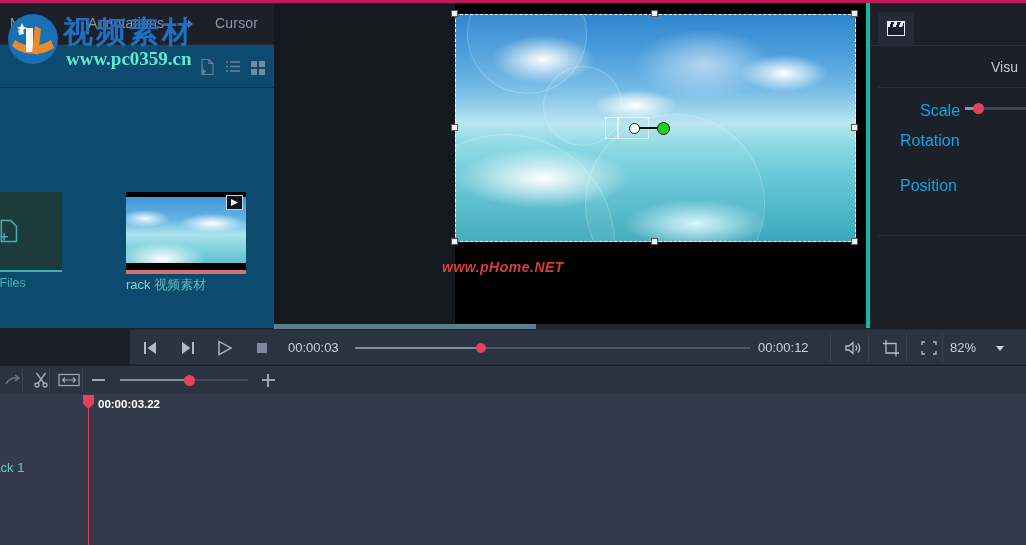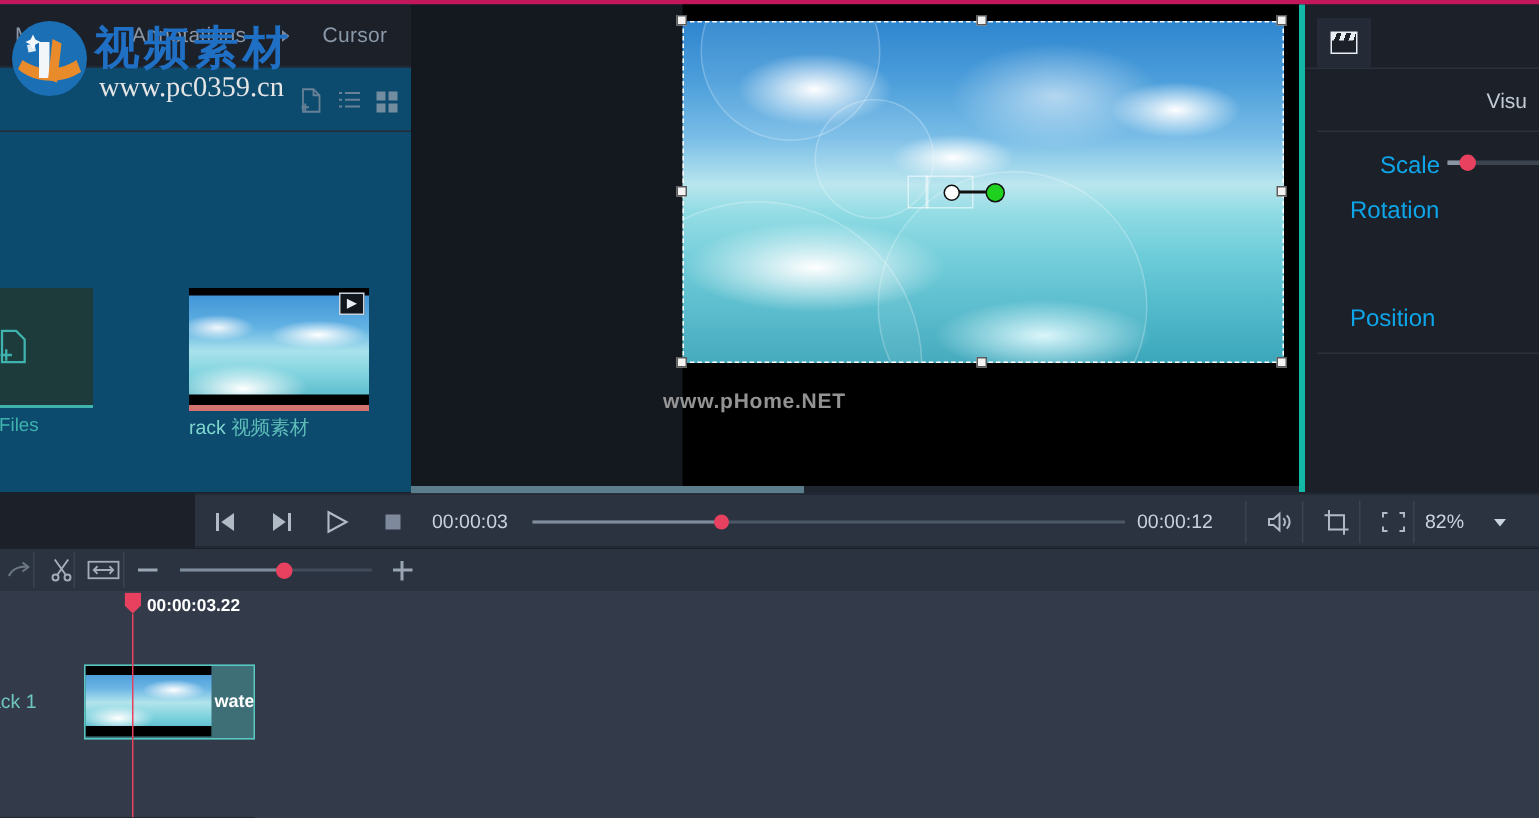--- a/index.html
+++ b/index.html
@@ -165,22 +165,22 @@
   }
   .rot-knob-green {
     position: absolute; width: 13px; height: 13px; border-radius: 50%;
     background: #1fd11f; border: 1.5px solid #111;
   }
   .ghost-box {
     position: absolute; border: 1px solid rgba(255,255,255,.55);
   }
   .preview-watermark {
     position: absolute; left: 168px; top: 256px;
-    font-size: 14px; font-weight: bold; color: #a3a3a3;
-    letter-spacing: .5px; white-space: nowrap; opacity: .9;
+    font-size: 14px; font-weight: bold; color: #ef4444;
+    letter-spacing: .5px; white-space: nowrap; opacity: .9; font-style: italic;
   }
   .preview-hscroll {
     position: absolute; left: 274px; top: 324px; width: 592px; height: 5px;
     background: #20262f;
   }
   .preview-hscroll i {
     position: absolute; left: 0; top: 0; width: 262px; height: 5px;
     background: #5b7d8c; cursor: pointer;
   }
 
@@ -216,21 +216,21 @@
     position: absolute; right: 8px; top: 56px;
     font-size: 14px; color: #c3ccd6; white-space: nowrap;
   }
   .rp-divider {
     position: absolute; left: 8px; top: 84px; right: 0; height: 1px;
     background: #2a313c;
   }
   .rp-row { position: absolute; font-size: 16px; color: #0ea5e9; }
   .row-scale    { left: 50px; top: 99px; }
   .row-rotation { left: 30px; top: 129px; }
-  .row-position { left: 30px; top: 174px; margin-top: 27px; }
+  .row-position { left: 30px; top: 174px; }
   .rp-slider-track {
     position: absolute; left: 95px; top: 104px; width: 80px; height: 3px;
     background: #3c4450; cursor: pointer;
   }
   .rp-slider-fill {
     position: absolute; left: 95px; top: 104px; width: 10px; height: 3px;
     background: #8a95a3;
   }
   .rp-slider-knob {
     position: absolute; left: 103px; top: 100px;
@@ -399,21 +399,21 @@
     position: absolute; left: 63px; top: 12px;
     z-index: 20; pointer-events: none;
     font-family: "Liberation Serif", serif;
     font-size: 30px; font-weight: bold; color: #1f6fc4;
     letter-spacing: 3px; white-space: nowrap;
   }
   .wm-url {
     position: absolute; left: 66px; top: 48px;
     z-index: 20; pointer-events: none;
     font-family: "Liberation Serif", serif;
-    font-size: 19px; font-weight: normal; color: #e5e5e5;
+    font-size: 19px; font-weight: bold; color: #5eead4;
     white-space: nowrap;
   }
 </style>
 </head>
 <body>
 
 <div id="app">
 
   <div class="top-accent"></div>
 
@@ -618,24 +618,20 @@
     
     
   </div>
 
   <div class="tl-playhead-flag"></div>
   <div class="tl-playhead-label">00:00:03.22</div>
   <div class="tl-playhead-line"></div>
 
   <div class="track-label">rack 1</div>
 
-  <div class="clip">
-    <div class="clip-thumb"></div>
-    <div class="clip-name">wate</div>
-  </div>
 
   <div class="wm-logo">
     <svg viewBox="0 0 58 58" width="58" height="58">
       <circle cx="29" cy="29" r="25" fill="#1a6fb5"></circle>
       <path d="M8 36c10 9 28 11 42 2l-3-8c-12 8-26 7-36 0z" fill="#e98b2a"></path>
       <path d="M22 18h7v24h-7z" fill="#f3f6f9"></path>
       <path d="M31 16l6 3-3 26-6-2z" fill="#e98b2a"></path>
       <path d="M14 20l5-1 1 5-5 1z" fill="#f3f6f9" opacity=".9"></path>
       <path d="M18 13l1.6 3.4 3.4 1.6-3.4 1.6L18 23l-1.6-3.4L13 18l3.4-1.6z" fill="#ffffff" opacity=".95"></path>
     </svg>

